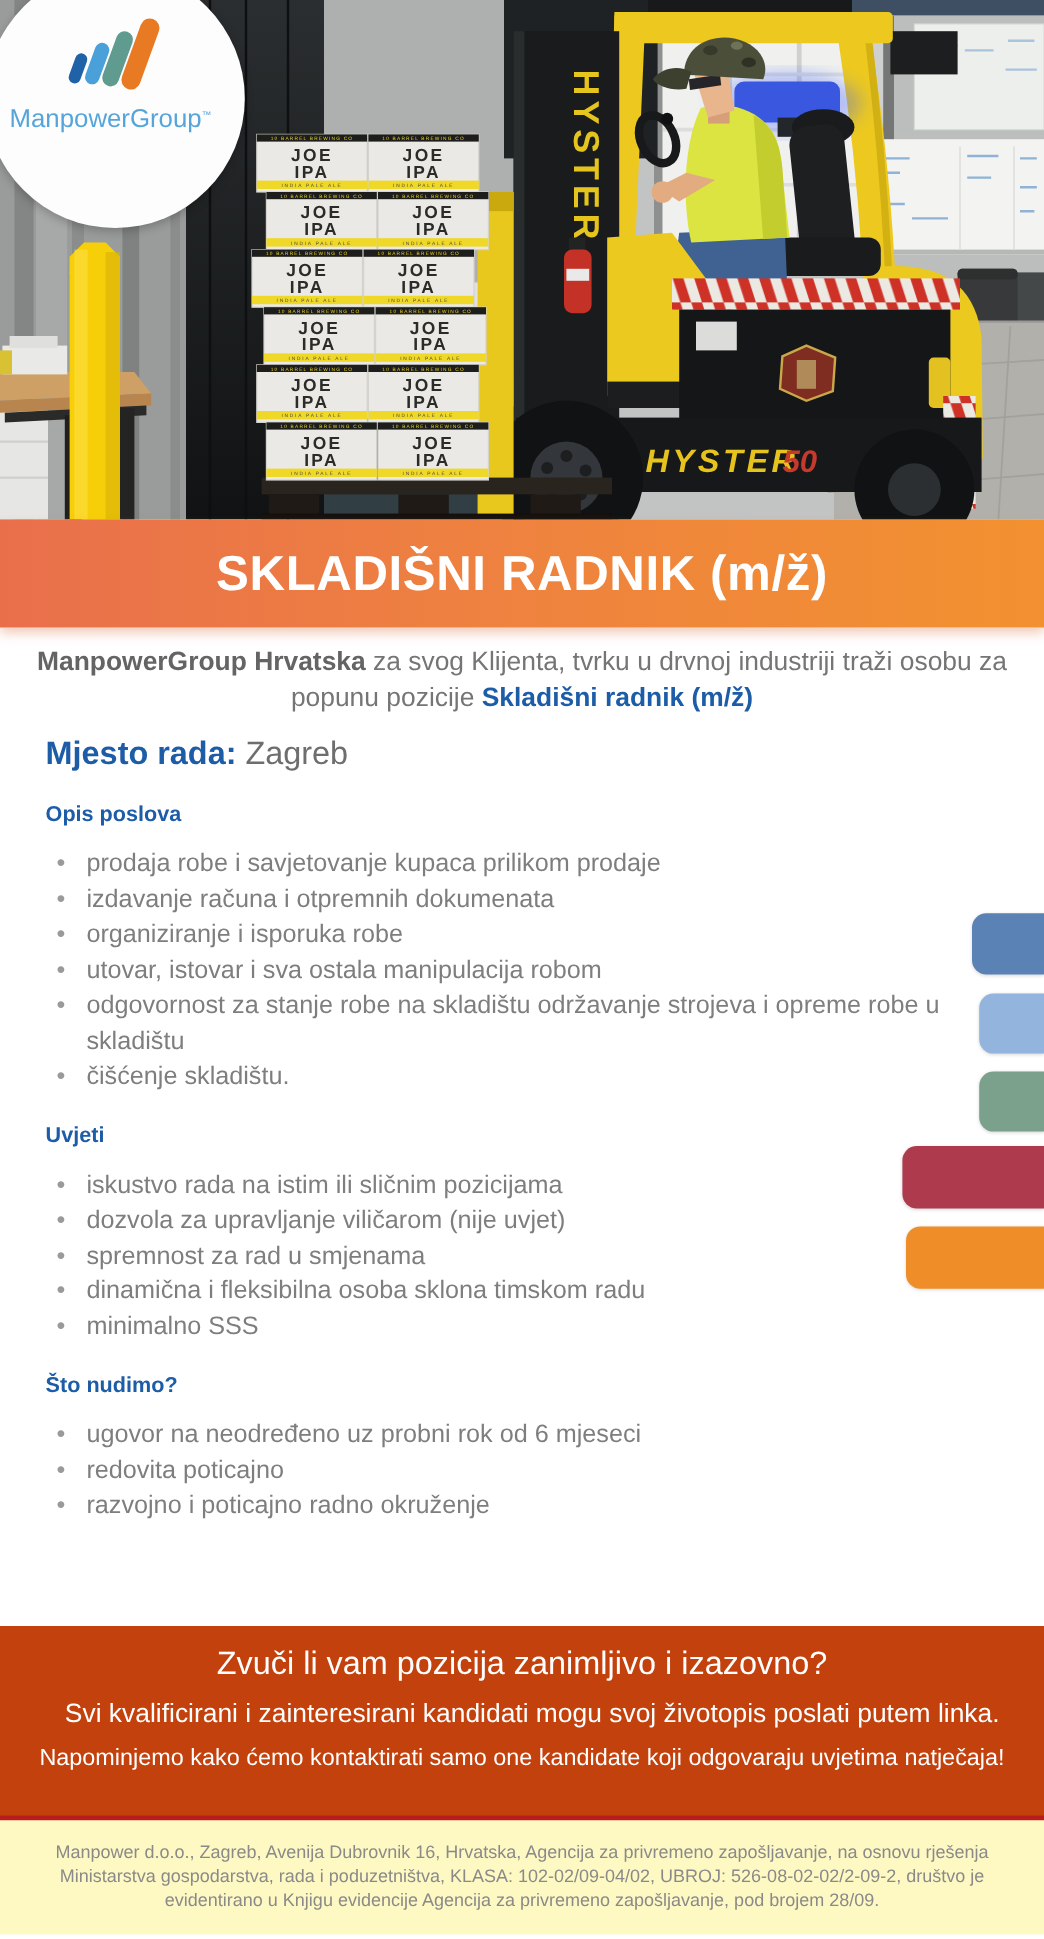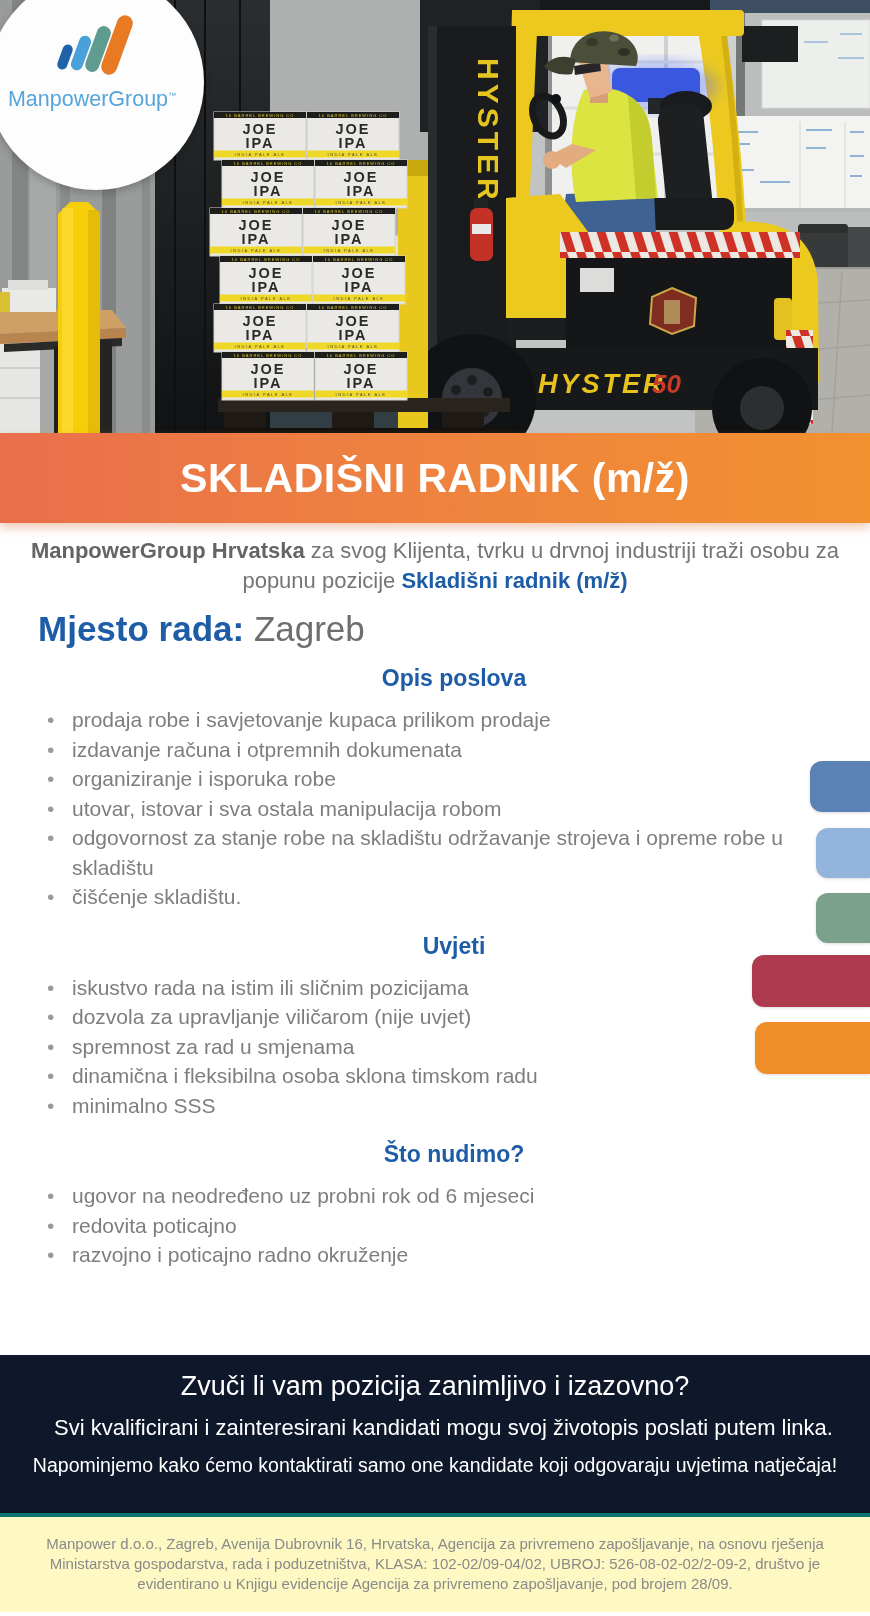--- a/index.html
+++ b/index.html
@@ -15,39 +15,39 @@
   
   .banner{position:relative;height:90px;background:linear-gradient(90deg,#e96f4b 0%,#ee8140 45%,#f29130 100%);
           display:flex;align-items:center;justify-content:center;box-shadow:0 5px 9px rgba(225,140,100,.45);z-index:3;}
   .banner h1{margin:0;color:#ffffff;font-size:41px;font-weight:bold;letter-spacing:.5px;}
 
   
   .body-wrap{position:relative;height:832px;padding-top:13px;box-sizing:border-box;}
   .intro{max-width:822px;margin:0 auto;text-align:center;font-size:22px;line-height:30px;color:#757575;}
   .intro strong{color:#646464;}
   .intro strong.blue{color:#1d5ca7;}
-  .location{margin:17px 0 0 38px;font-size:35px;line-height:31px;}
+  .location{margin:17px 0 0 38px;font-size:27px;line-height:31px;}
   .location .lbl{color:#1d5ca7;font-weight:bold;}
   .location .val{color:#6e6e6e;font-weight:normal;}
-  .sec-heading{margin:21px 0 0 38px;font-size:23px;line-height:27px;color:#1d5ca7;font-weight:bold;text-align:center;}
+  .sec-heading{margin:21px 0 0 38px;font-size:18px;line-height:27px;color:#1d5ca7;font-weight:bold;}
   ul.bullets{margin:13px 0 0 45px;padding:0;list-style:none;width:747px;}
   ul.bullets li{position:relative;padding-left:27px;font-size:21px;line-height:29.5px;color:#7e7e7e;}
   ul.bullets li::before{content:"\2022";position:absolute;left:2px;color:#9a9a9a;}
 
   
   .side-tabs{position:absolute;left:0;top:0;width:870px;height:1616px;pointer-events:none;z-index:4;}
   .side-tab{position:absolute;right:0;border-radius:12px 0 0 12px;box-shadow:0 1px 3px rgba(0,0,0,.15);}
   .tab-1{top:761px;height:51px;width:60px;}
   .tab-2{top:828px;height:50px;width:54px;}
   .tab-3{top:893px;height:50px;width:54px;}
   .tab-4{top:955px;height:52px;width:118px;}
   .tab-5{top:1022px;height:52px;width:115px;}
 
   
-  .cta{height:162px;box-sizing:border-box;background:#0f172a;border-bottom:4px solid #0f766e;
+  .cta{height:162px;box-sizing:border-box;background:#c2410c;border-bottom:4px solid #b91c1c;
        text-align:center;color:#ffffff;padding-top:14px;}
   .cta .l1{margin:0;font-size:27px;line-height:34px;font-weight:normal;}
   .cta .l2{margin:10px 0 0 17px;font-size:22px;line-height:30px;white-space:nowrap;}
   .cta .l3{margin:9px 0 0 0;font-size:19.5px;line-height:26px;white-space:nowrap;}
 
   
   .footer{background:#fef9c3;height:95px;box-sizing:border-box;padding-top:17px;}
   .footer p{margin:0 auto;max-width:828px;text-align:center;font-size:15px;line-height:20px;color:#8a8a8a;}
 </style>
 </head>

